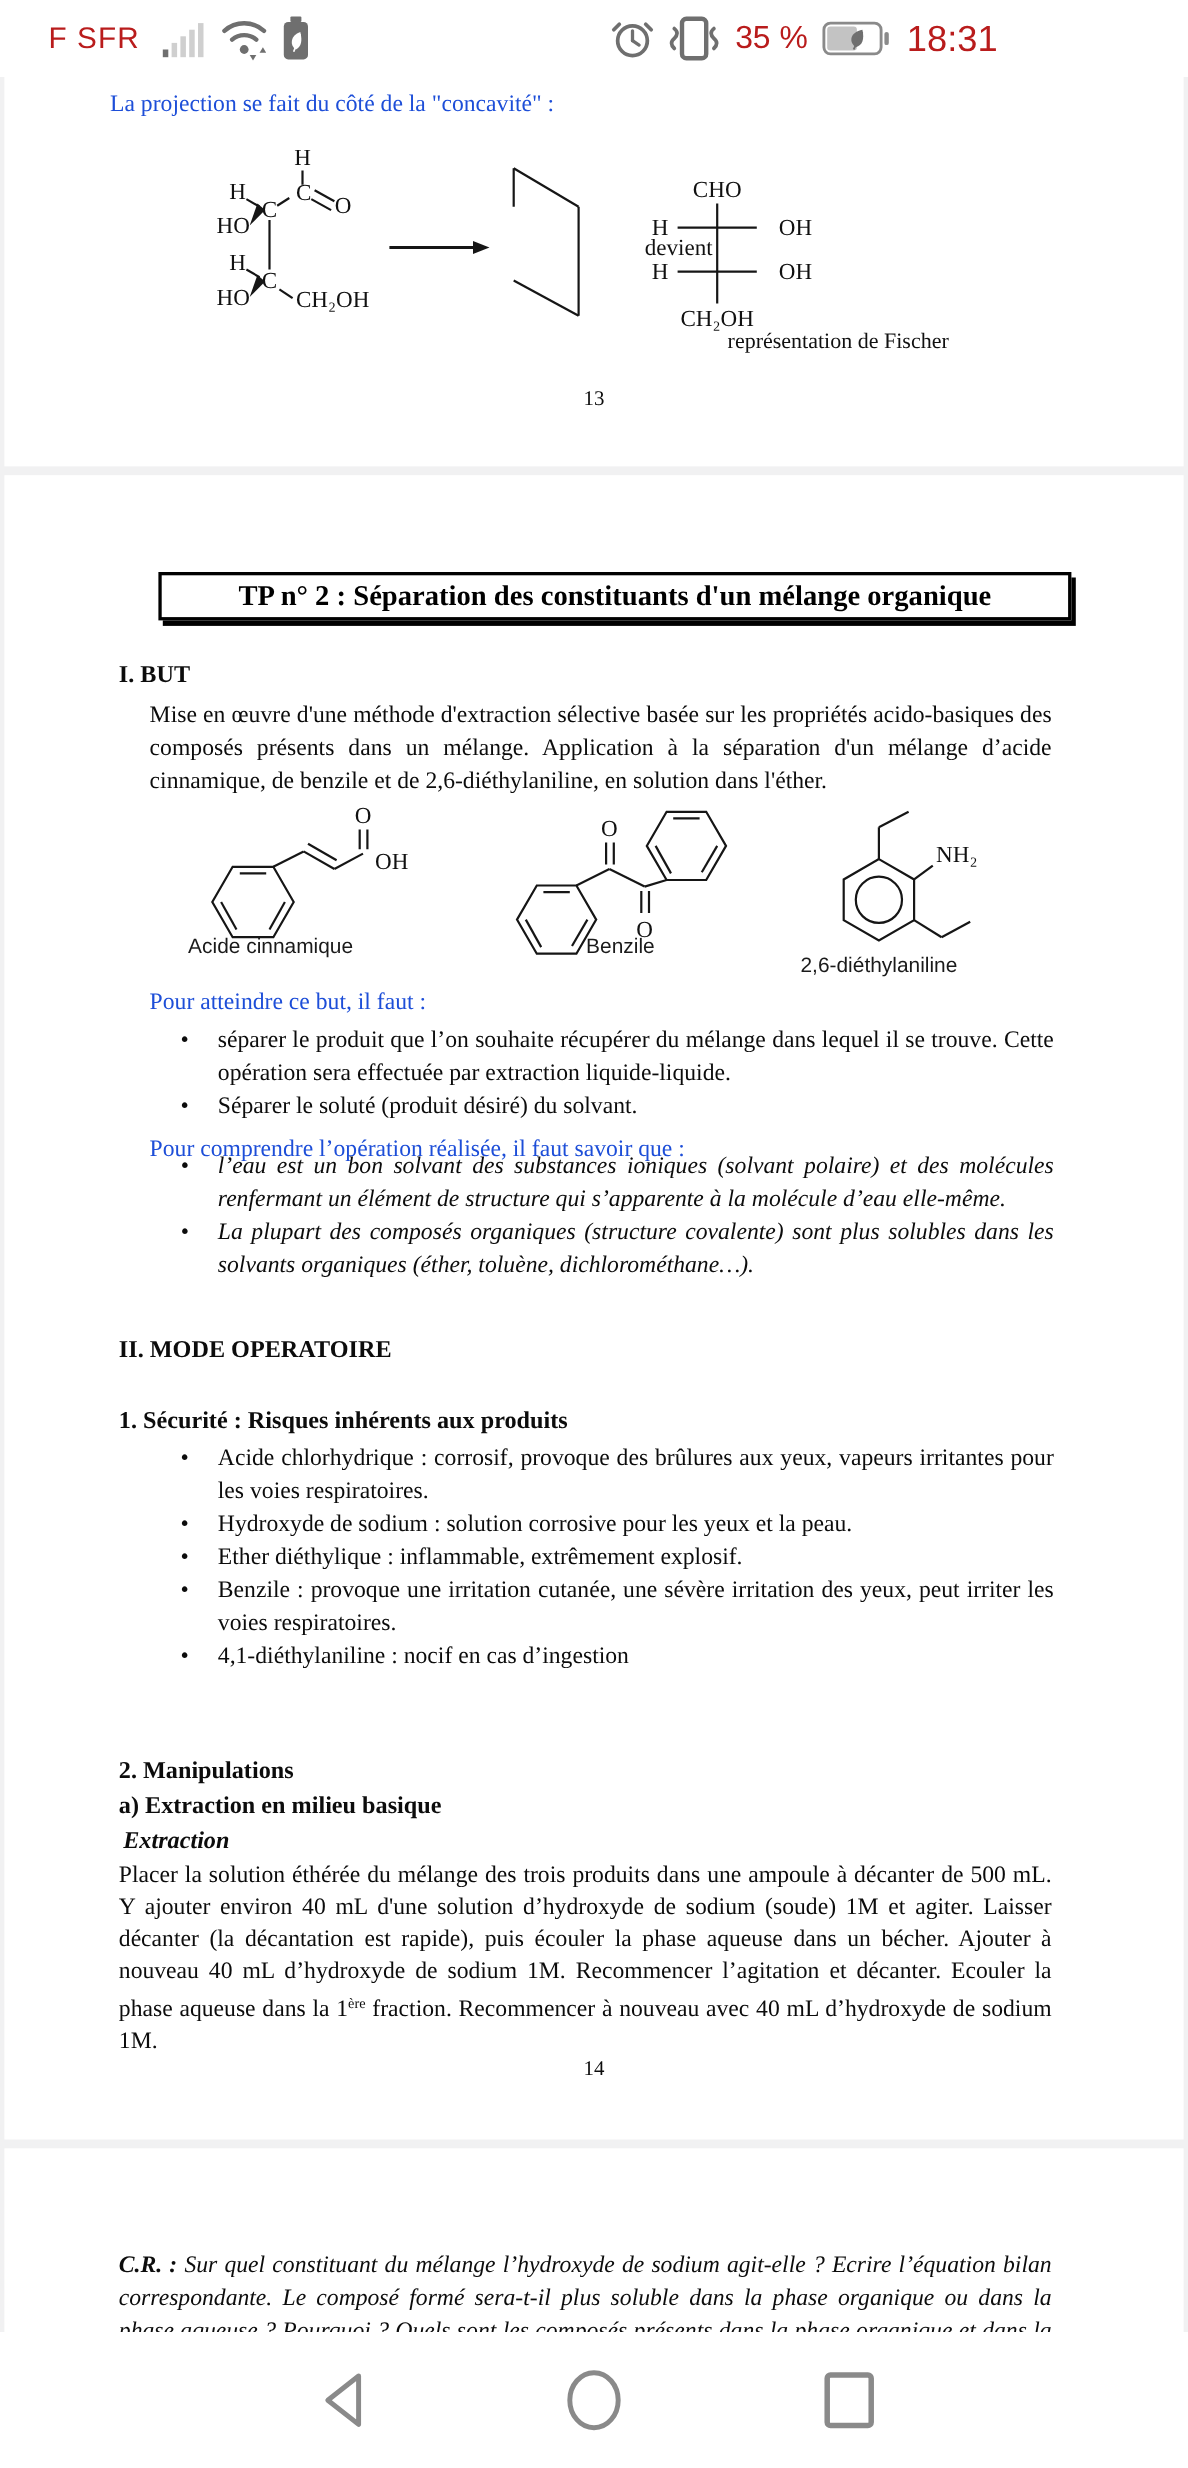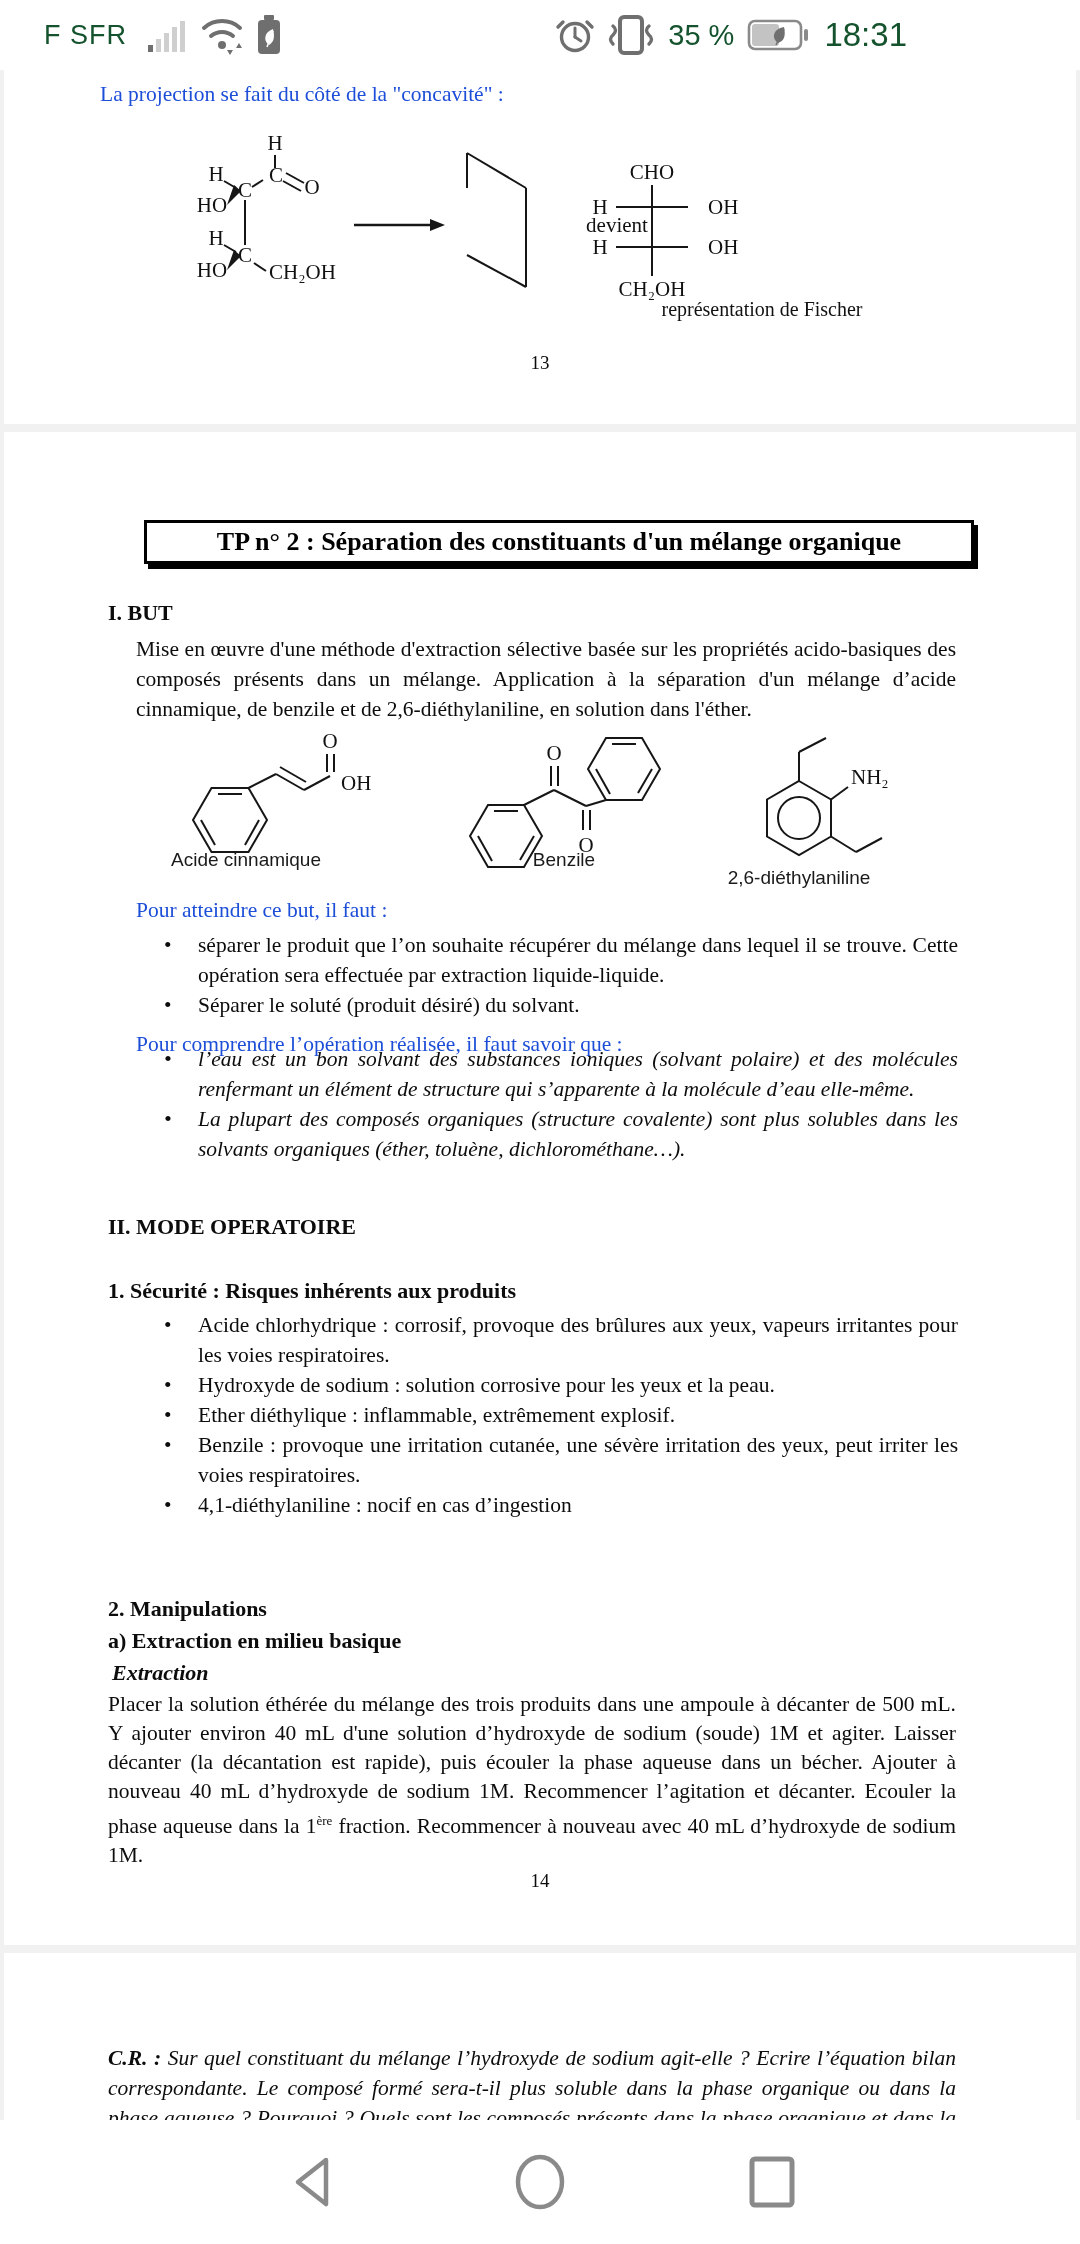--- a/index.html
+++ b/index.html
@@ -3,21 +3,21 @@
 <meta charset="utf-8">
 <style>
   * { margin:0; padding:0; box-sizing:border-box; }
   html,body { width:1080px; height:2244px; background:#ffffff; position:relative;
               font-family:"Liberation Serif", serif; }
 
   
   .status-bar { position:absolute; top:0; left:0; width:951px; height:70px;
                 background:#fff; display:flex; align-items:center;
                 justify-content:space-between; padding:0 44px 0 44px;
-                font-family:"Liberation Sans", sans-serif; color:#14532d; }
+                font-family:"Liberation Sans", sans-serif; color:#b91c1c; }
   .sb-left, .sb-right { display:flex; align-items:center; }
   .sb-carrier { font-size:27px; letter-spacing:1px; margin-right:14px; }
   .sb-icon { margin:0 5px; display:block; }
   .sb-percent { font-size:29px; margin:0 8px 0 6px; }
   .sb-time { font-size:33px; margin-left:10px; }
 
   
   .doc { position:absolute; top:70px; left:0; width:1080px; height:2050px;
          background:#f1f1f2; padding:0 4px; overflow:hidden; }
   .page { background:#ffffff; position:relative; width:1072px; }

